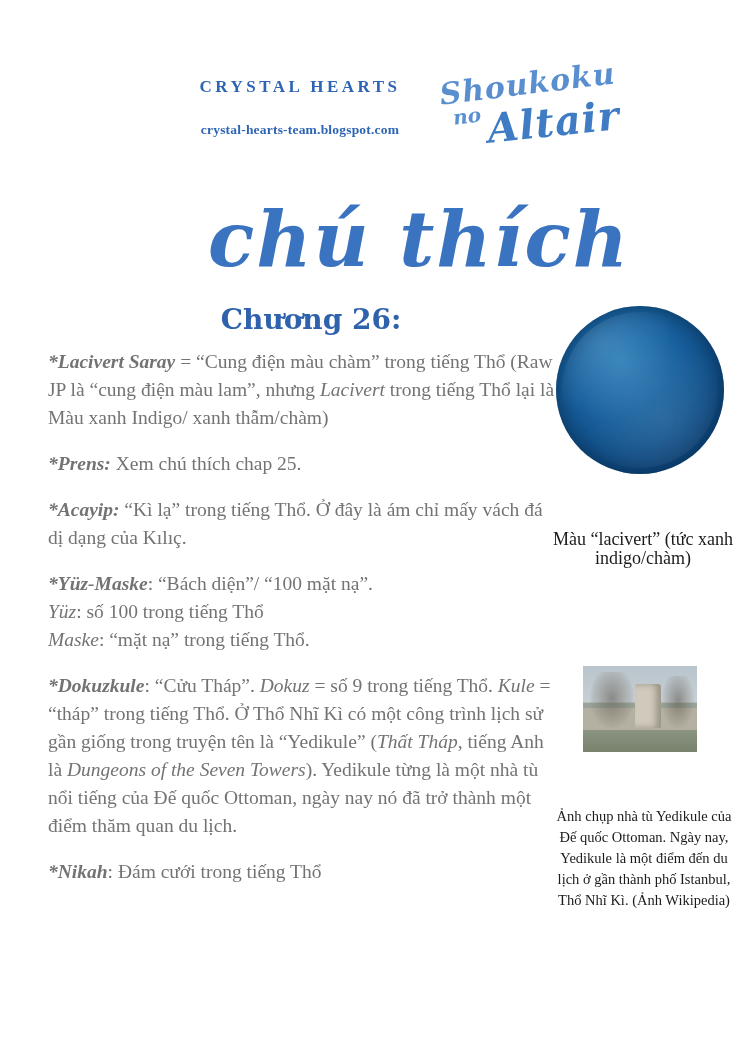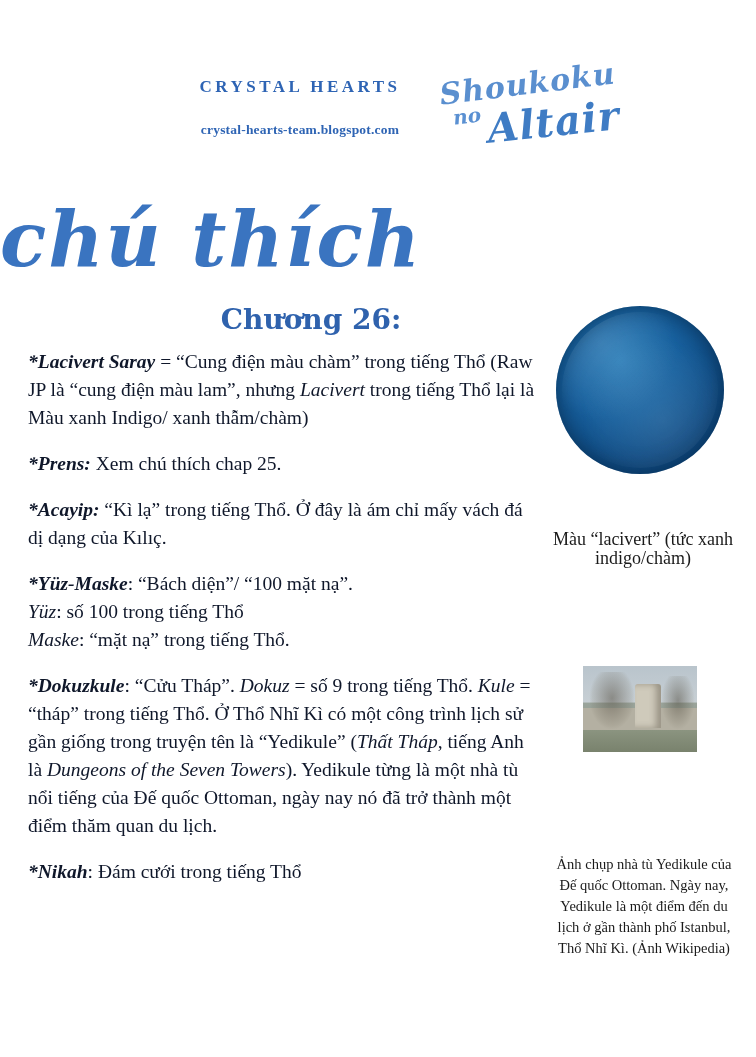--- a/index.html
+++ b/index.html
@@ -92,21 +92,21 @@
     transform: rotate(-6deg);
     letter-spacing: 1px;
   }
 
   
   .title {
     position: absolute;
     top: 195px;
     left: 0;
     width: 630px;
-    text-align: left;
+    text-align: right;
     font-family: "DejaVu Serif", serif;
     font-style: italic;
     font-weight: bold;
     font-size: 76px;
     color: #3a74c0;
     letter-spacing: 2px;
   }
   .chapter {
     position: absolute;
     top: 303px;
@@ -115,26 +115,26 @@
     text-align: center;
     font-family: "DejaVu Serif", serif;
     font-size: 28px;
     font-weight: bold;
     color: #2f62ad;
   }
 
   
   .notes {
     position: absolute;
-    left: 28px;
+    left: 48px;
     top: 348px;
     width: 508px;
     font-size: 19.5px;
     line-height: 28px;
-    color: #0f172a;
+    color: #737373;
   }
   .note {
     margin-bottom: 18px;
   }
   .note .term {
     font-weight: bold;
     font-style: italic;
   }
   .it { font-style: italic; }
 
@@ -227,21 +227,20 @@
   }
   .cap-photo {
     position: absolute;
     left: 548px;
     top: 806px;
     width: 192px;
     text-align: center;
     font-size: 14.5px;
     line-height: 21px;
     color: #1a1a1a;
-    margin-top: 48px;
   }
 </style>
 </head>
 <body>
 
 <div class="header">
   <div class="group-name">
     <div>CRYSTAL HEARTS</div>
   </div>
   <div class="group-url">crystal-hearts-team.blogspot.com</div>

